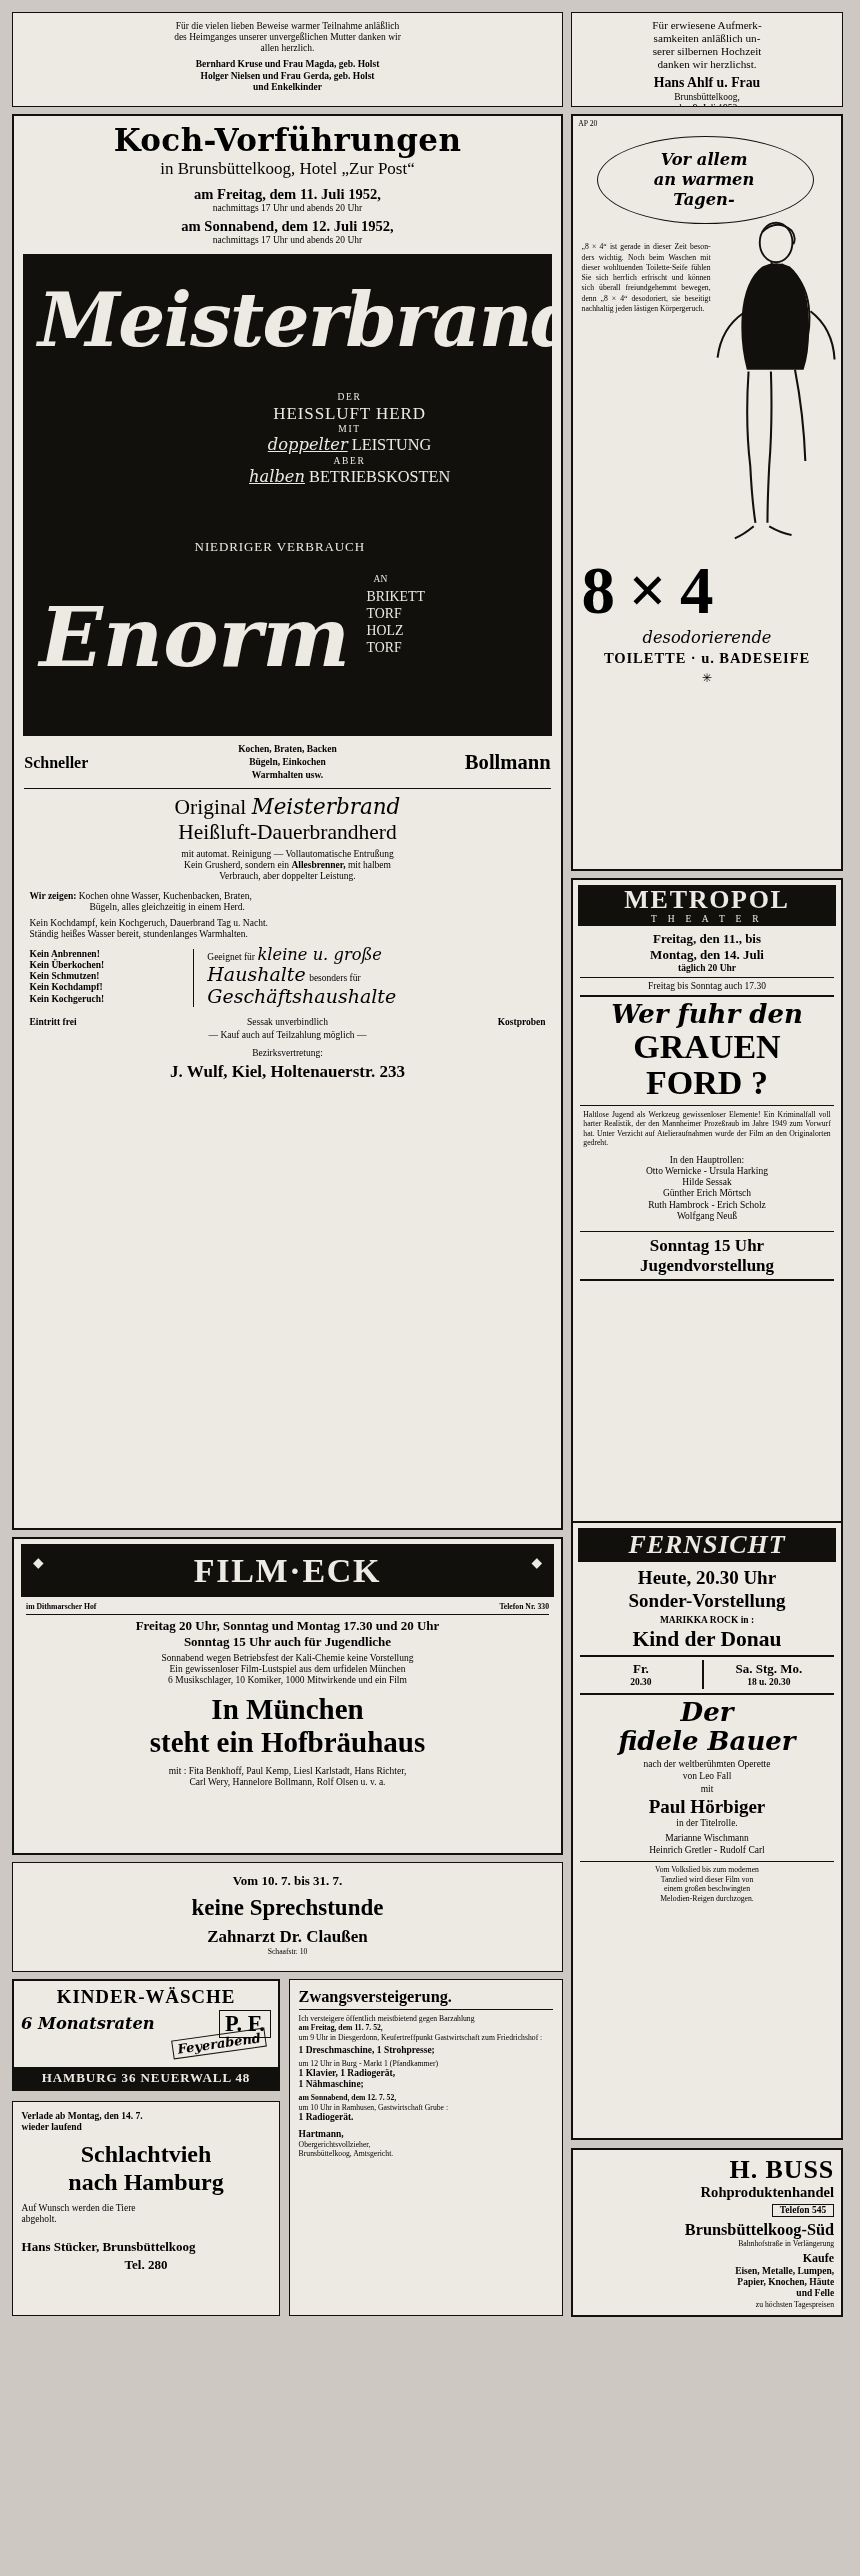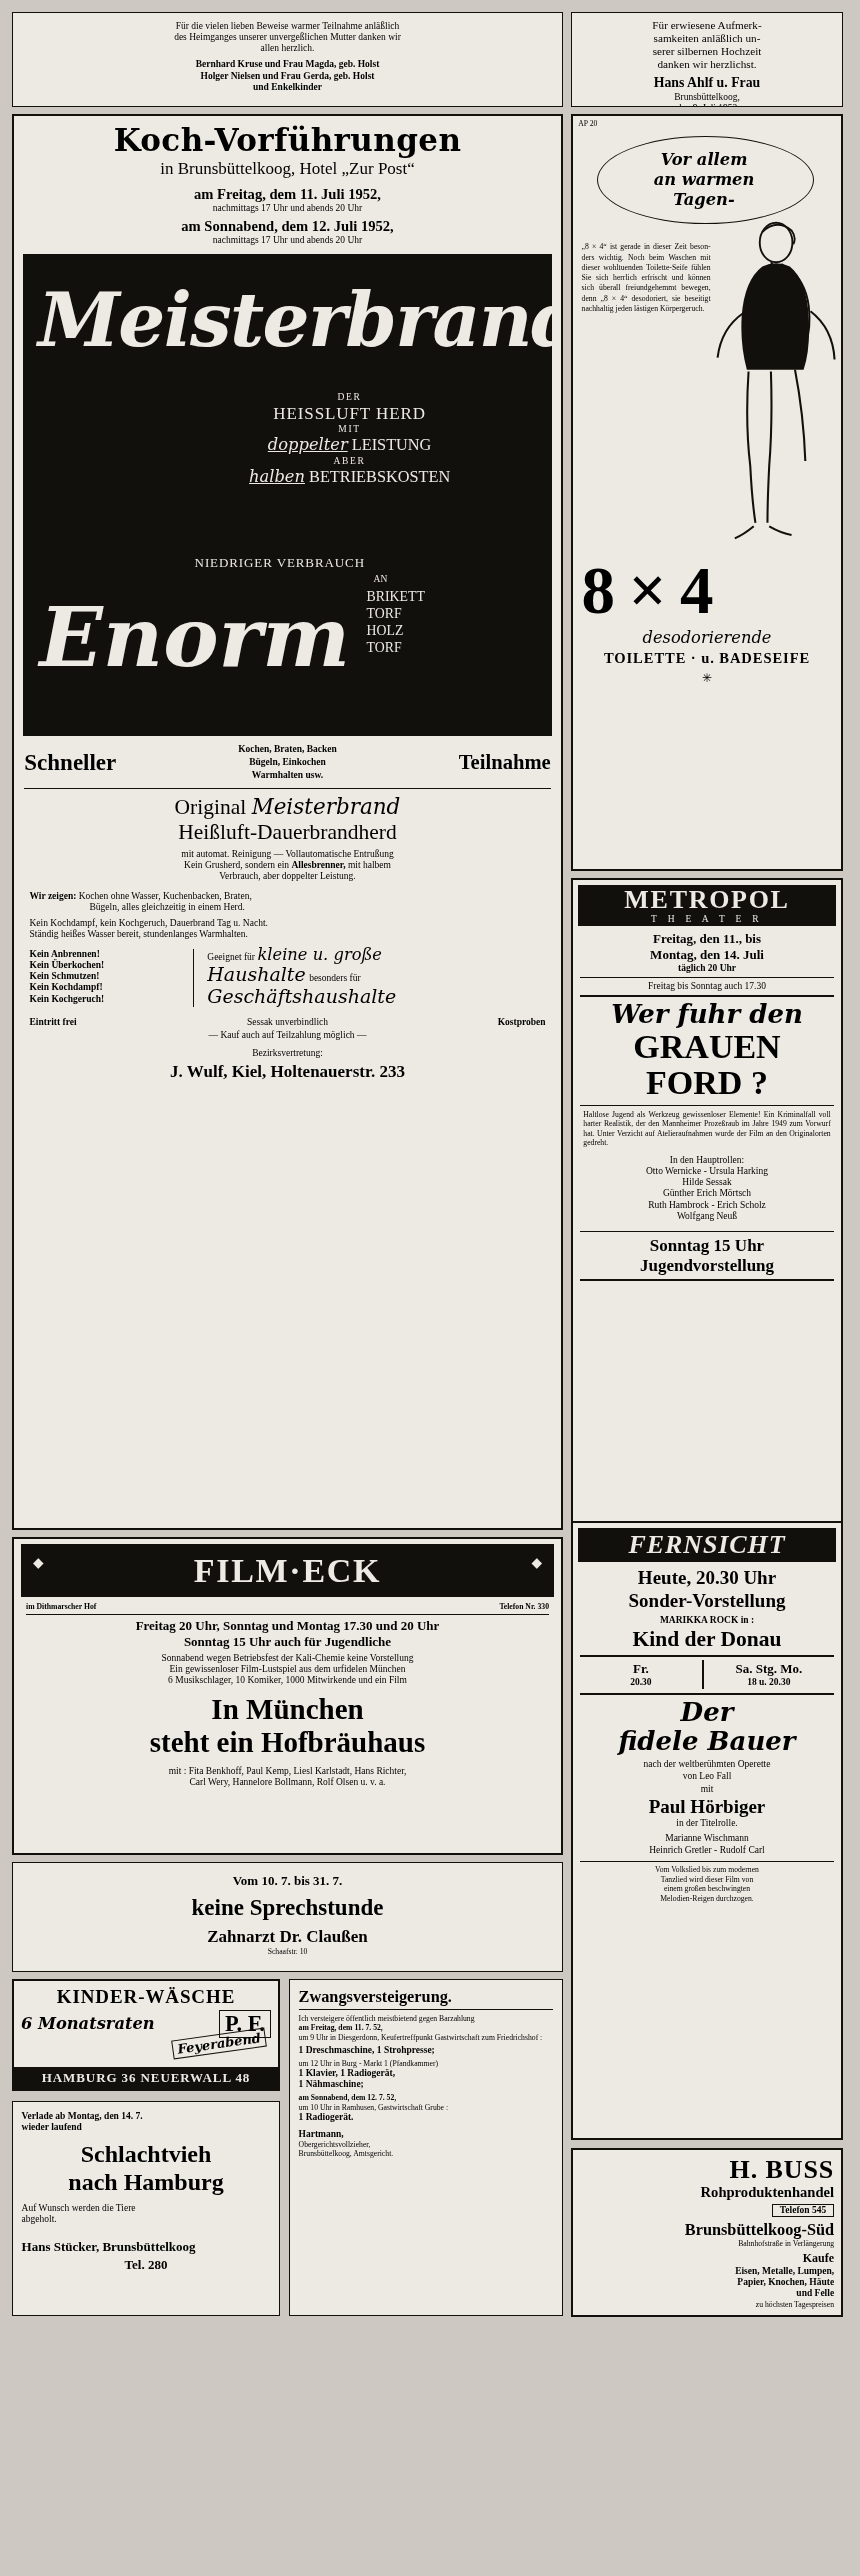--- a/index.html
+++ b/index.html
@@ -72,39 +72,39 @@
     <div class="blk" style="margin:8.6px 8.6px 0 8.6px;height:482px;position:relative;">
       <div class="script" style="position:absolute;left:15.5px;top:29px;font-size:74px;line-height:74px;font-weight:bold;letter-spacing:-1.7px;">Meisterbrand</div>
       <div style="position:absolute;left:198px;top:138px;width:258px;text-align:center;">
         <div class="sm spread">DER</div>
         <div style="font-size:17px;line-height:20.6px;letter-spacing:0.9px;">HEISSLUFT HERD</div>
         <div class="sm spread">MIT</div>
         <div style="font-size:16.3px;line-height:20.6px;"><span class="script u">doppelter</span> <span>LEISTUNG</span></div>
         <div class="sm spread">ABER</div>
         <div style="font-size:16.3px;line-height:20.6px;"><span class="script u">halben</span> <span>BETRIEBSKOSTEN</span></div>
       </div>
-      <div style="position:absolute;left:172px;top:301px;font-size:13px;letter-spacing:0.9px;">NIEDRIGER  VERBRAUCH</div>
+      <div style="position:absolute;left:172px;top:285px;font-size:13px;letter-spacing:0.9px;">NIEDRIGER  VERBRAUCH</div>
       <div style="position:absolute;left:351px;top:320px;" class="sm">AN</div>
       <div style="position:absolute;left:344px;top:334px;font-size:13.8px;line-height:17px;">
         <div>BRIKETT</div>
         <div>TORF</div>
         <div>HOLZ</div>
         <div>TORF</div>
       </div>
       <div class="script" style="position:absolute;left:17px;top:342px;font-size:83px;line-height:83px;font-weight:bold;">Enorm</div>
     </div>
 
     <div class="flexrow" style="margin:6.9px 10.3px 0 10.3px;align-items:center;">
-      <div class="b" style="font-size:23px;width:129px;">Schneller</div>
+      <div class="b" style="font-size:16px;width:129px;">Schneller</div>
       <div class="grow c sm b" style="line-height:13px;">
         <div>Kochen, Braten, Backen</div>
         <div>Bügeln, Einkochen</div>
         <div>Warmhalten usw.</div>
       </div>
-      <div class="b r" style="font-size:20.6px;width:129px;">Teilnahme</div>
+      <div class="b r" style="font-size:20.6px;width:129px;">Bollmann</div>
     </div>
     <div class="rule" style="margin:5.2px 10.3px;"></div>
 
     <div class="c" style="padding:0 10.3px;">
       <div style="font-size:21.5px;line-height:25px;"><span>Original</span> <span class="script">Meisterbrand</span></div>
       <div style="font-size:21.5px;line-height:25px;">Heißluft-Dauerbrandherd</div>
       <div class="sm" style="margin-top:3.4px;">mit automat. Reinigung — Vollautomatische Entrußung</div>
       <div class="sm"><span>Kein Grusherd, sondern ein </span><span class="b">Allesbrenner,</span><span> mit halbem</span></div>
       <div class="sm">Verbrauch, aber doppelter Leistung.</div>
     </div>

